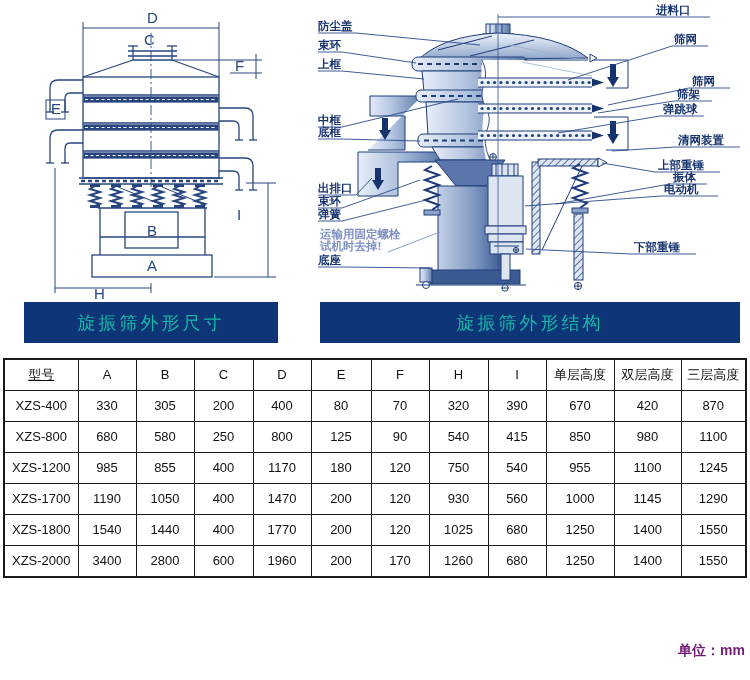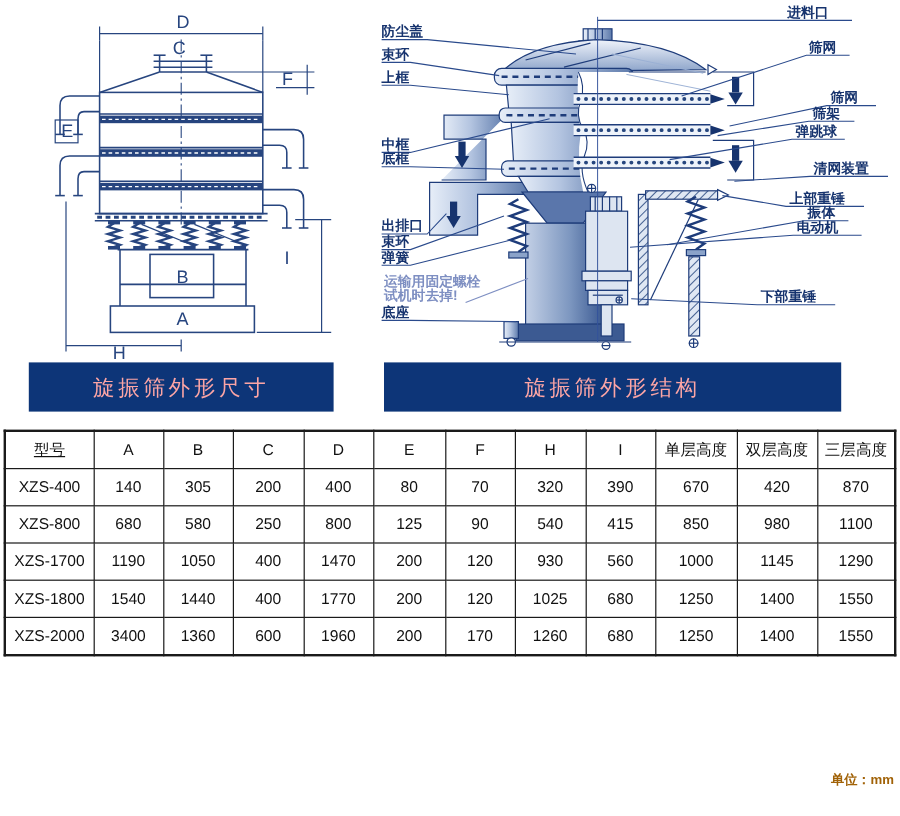--- a/index.html
+++ b/index.html
@@ -2,34 +2,34 @@
 <html><head>
 <meta charset="utf-8">
 <style>
   html,body{margin:0;padding:0;background:#fff;}
   .canvas{position:relative;width:750px;height:680px;background:#fff;overflow:hidden;
           font-family:"Liberation Sans","DejaVu Sans",sans-serif;}
   svg text{font-family:"Liberation Sans","DejaVu Sans",sans-serif;}
   .diagram{position:absolute;top:0;}
   #left-diagram{left:0;}
   #right-diagram{left:310px;}
-  .banner{position:absolute;top:302px;height:41px;background:#0d3578;color:#fca5a5;
+  .banner{position:absolute;top:302px;height:41px;background:#0d3578;color:#14b8a6;
           display:flex;align-items:center;justify-content:center;
           font-size:18px;letter-spacing:3px;font-weight:500;}
   .banner-left{left:24px;width:254px;}
-  .banner-right{left:320px;width:381px;}
+  .banner-right{left:320px;width:420px;}
   table.spec{position:absolute;left:3px;top:358px;width:742px;border-collapse:collapse;
              table-layout:fixed;border:2px solid #1a1a1a;background:#fff;}
   table.spec th,table.spec td{border:1px solid #1a1a1a;text-align:center;vertical-align:middle;
              font-size:13px;color:#111;font-weight:normal;padding:0;height:30px;line-height:30px;
              white-space:nowrap;overflow:hidden;}
   table.spec thead th{height:29px;}
   table.spec thead th:first-child{text-decoration:underline;}
   .unit-note{position:absolute;top:642px;left:3px;width:742px;text-align:right;
-             font-size:11px;font-weight:bold;color:#a16207;}
+             font-size:14px;font-weight:bold;color:#701a75;}
 </style>
 </head>
 <body>
 
 <div class="canvas">
 
   <svg id="left-diagram" class="diagram" width="310" height="300" viewBox="0 0 310 300">
     <g stroke="#27457f" stroke-width="1.3" fill="none">
 
       <g stroke-width="1">
@@ -369,21 +369,21 @@
           <th>H</th>
           <th>I</th>
           <th>单层高度</th>
           <th>双层高度</th>
           <th>三层高度</th>
         </tr>
       </thead>
     <tbody>
         <tr>
           <td>XZS-400</td>
-          <td>140</td>
+          <td>330</td>
           <td>305</td>
           <td>200</td>
           <td>400</td>
           <td>80</td>
           <td>70</td>
           <td>320</td>
           <td>390</td>
           <td>670</td>
           <td>420</td>
           <td>870</td>
@@ -396,20 +396,34 @@
           <td>800</td>
           <td>125</td>
           <td>90</td>
           <td>540</td>
           <td>415</td>
           <td>850</td>
           <td>980</td>
           <td>1100</td>
         </tr>
         <tr>
+          <td>XZS-1200</td>
+          <td>985</td>
+          <td>855</td>
+          <td>400</td>
+          <td>1170</td>
+          <td>180</td>
+          <td>120</td>
+          <td>750</td>
+          <td>540</td>
+          <td>955</td>
+          <td>1100</td>
+          <td>1245</td>
+        </tr>
+        <tr>
           <td>XZS-1700</td>
           <td>1190</td>
           <td>1050</td>
           <td>400</td>
           <td>1470</td>
           <td>200</td>
           <td>120</td>
           <td>930</td>
           <td>560</td>
           <td>1000</td>
@@ -426,21 +440,21 @@
           <td>120</td>
           <td>1025</td>
           <td>680</td>
           <td>1250</td>
           <td>1400</td>
           <td>1550</td>
         </tr>
         <tr>
           <td>XZS-2000</td>
           <td>3400</td>
-          <td>1360</td>
+          <td>2800</td>
           <td>600</td>
           <td>1960</td>
           <td>200</td>
           <td>170</td>
           <td>1260</td>
           <td>680</td>
           <td>1250</td>
           <td>1400</td>
           <td>1550</td>
         </tr>

